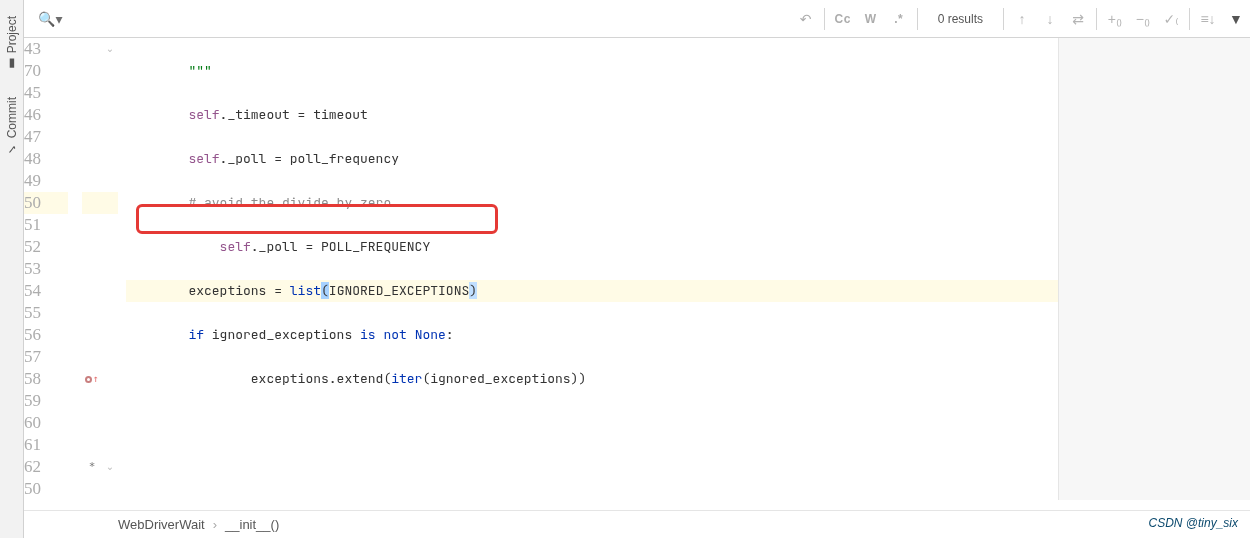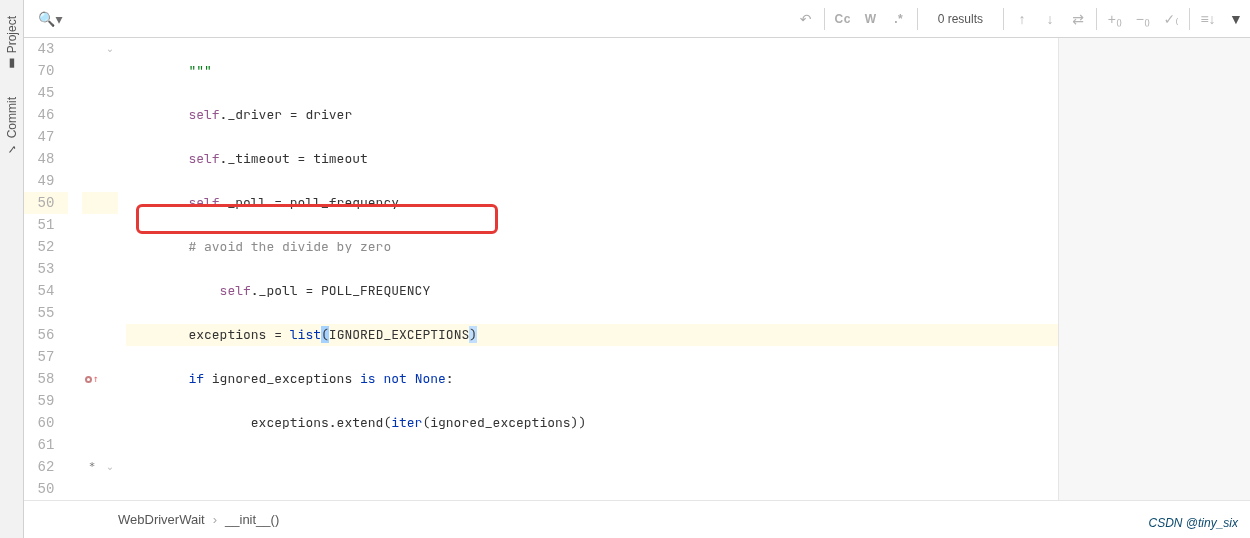--- a/index.html
+++ b/index.html
@@ -13,39 +13,39 @@
 .search-icon { color: #6e6e6e; font-size: 14px; padding: 0 4px; cursor: pointer; }
 .search-input { border: none; outline: none; font-size: 13px; width: 300px; background: transparent; }
 .toolbar-right { display: flex; align-items: center; height: 100%; }
 .toolbar-btn { width: 28px; height: 38px; display: flex; align-items: center; justify-content: center; color: #adadad; font-size: 14px; cursor: pointer; }
 .toolbar-btn.txt { font-family: "Segoe UI", sans-serif; font-weight: 600; font-size: 12px; letter-spacing: 0.5px; }
 .vsep { width: 1px; height: 22px; background: #d4d4d4; margin: 0 4px; }
 .results-pane { display: flex; align-items: center; padding: 0 16px; color: #555; font-size: 12px; }
 .right-btns { display: flex; align-items: center; }
 .right-btns .toolbar-btn { color: #b5b5b5; }
 .editor { position: absolute; left: 24px; top: 38px; right: 192px; bottom: 38px; background: #fff; display: flex; }
-.gutter { width: 58px; background: #fff; text-align: center; color: #adadad; font-family: Liberation Mono, monospace; font-size: 14px; line-height: 22px; padding-right: 14px; user-select: none; border-right: 0px solid #eee; }
+.gutter { width: 58px; background: #fff; text-align: left; color: #adadad; font-family: Liberation Serif, serif; font-size: 17px; line-height: 22px; padding-right: 14px; user-select: none; border-right: 0px solid #eee; }
 .gutter-marks { width: 20px; font-family: monospace; font-size: 11px; line-height: 22px; color: #999; }
 .gutter-marks div { height: 22px; display: flex; align-items: center; justify-content: center; }
 .fold-col { width: 16px; line-height: 22px; color: #bfbfbf; font-size: 10px; }
 .fold-col div { height: 22px; display: flex; align-items: center; justify-content: center; }
 .code { flex: 1; font-family: "JetBrains Mono", Menlo, Consolas, monospace; font-size: 13px; line-height: 22px; white-space: pre; color: #333; padding-left: 8px; position: relative; }
 .code-line { height: 22px; }
 .kw { color: #0033b3; }
 .self { color: #94558d; }
 .str { color: #067d17; }
 .cmt { color: #8c8c8c; }
 .num { color: #1750eb; }
 .builtin { color: #0033b3; }
 .hl-line { background: #fffbe6; }
 .sel { background: #a6d2ff; }
 .sel-caret { background: #c0dfff; }
 .redbox { position: absolute; border: 3px solid #e53935; border-radius: 6px; pointer-events: none; }
 .right-strip { position: absolute; right: 0; top: 38px; width: 192px; bottom: 38px; background: #f7f7f7; border-left: 1px solid #e5e5e5; }
-.breadcrumb { position: absolute; left: 24px; bottom: 0; right: 0; height: 38px; background: #fff; border-top: 1px solid #e5e5e5; display: flex; align-items: center; padding-left: 94px; color: #555; font-size: 13px; }
+.breadcrumb { position: absolute; left: 24px; bottom: 0; right: 0; height: 28px; background: #fff; border-top: 1px solid #e5e5e5; display: flex; align-items: center; padding-left: 94px; color: #555; font-size: 13px; }
 .breadcrumb .sep { margin: 0 8px; color: #aaa; }
 .watermark { position: absolute; right: 12px; bottom: 8px; color: #0c4a6e; font-size: 12px; font-style: italic; }
 .ring { display:inline-block; width:7px; height:7px; border:2px solid #c97f7f; border-radius:50%; vertical-align:middle; }
 .uparr { color:#e57373; font-size:10px; }
 </style>
 </head>
 <body>
 
 <div class="top-tabs">
     <div class="top-tab-active"></div>
@@ -159,21 +159,20 @@
       <div></div>
       <div></div>
       <div></div>
       <div></div>
       <div></div>
       <div>⌄</div>
       <div></div>
   </div>
   <div class="code">
 <div class="code-line">        <span class="str">"""</span></div>
-<div class="code-line">        <span class="self">self</span><span>._driver = driver</span></div>
 <div class="code-line">        <span class="self">self</span><span>._timeout = timeout</span></div>
 <div class="code-line">        <span class="self">self</span><span>._poll = poll_frequency</span></div>
 <div class="code-line">        <span class="cmt"># avoid the divide by zero</span></div>
 <div class="code-line">            <span class="self">self</span><span>._poll = POLL_FREQUENCY</span></div>
 <div class="code-line hl-line">        <span>exceptions = </span><span class="builtin">list</span><span class="sel">(</span><span>IGNORED_EXCEPTIONS</span><span class="sel-caret">)</span></div>
 <div class="code-line">        <span class="kw">if </span><span>ignored_exceptions </span><span class="kw">is not </span><span class="kw">None</span><span>:</span></div>
 <div class="code-line">                <span>exceptions.extend(</span><span class="builtin">iter</span><span>(ignored_exceptions))</span></div>
 
 
 

